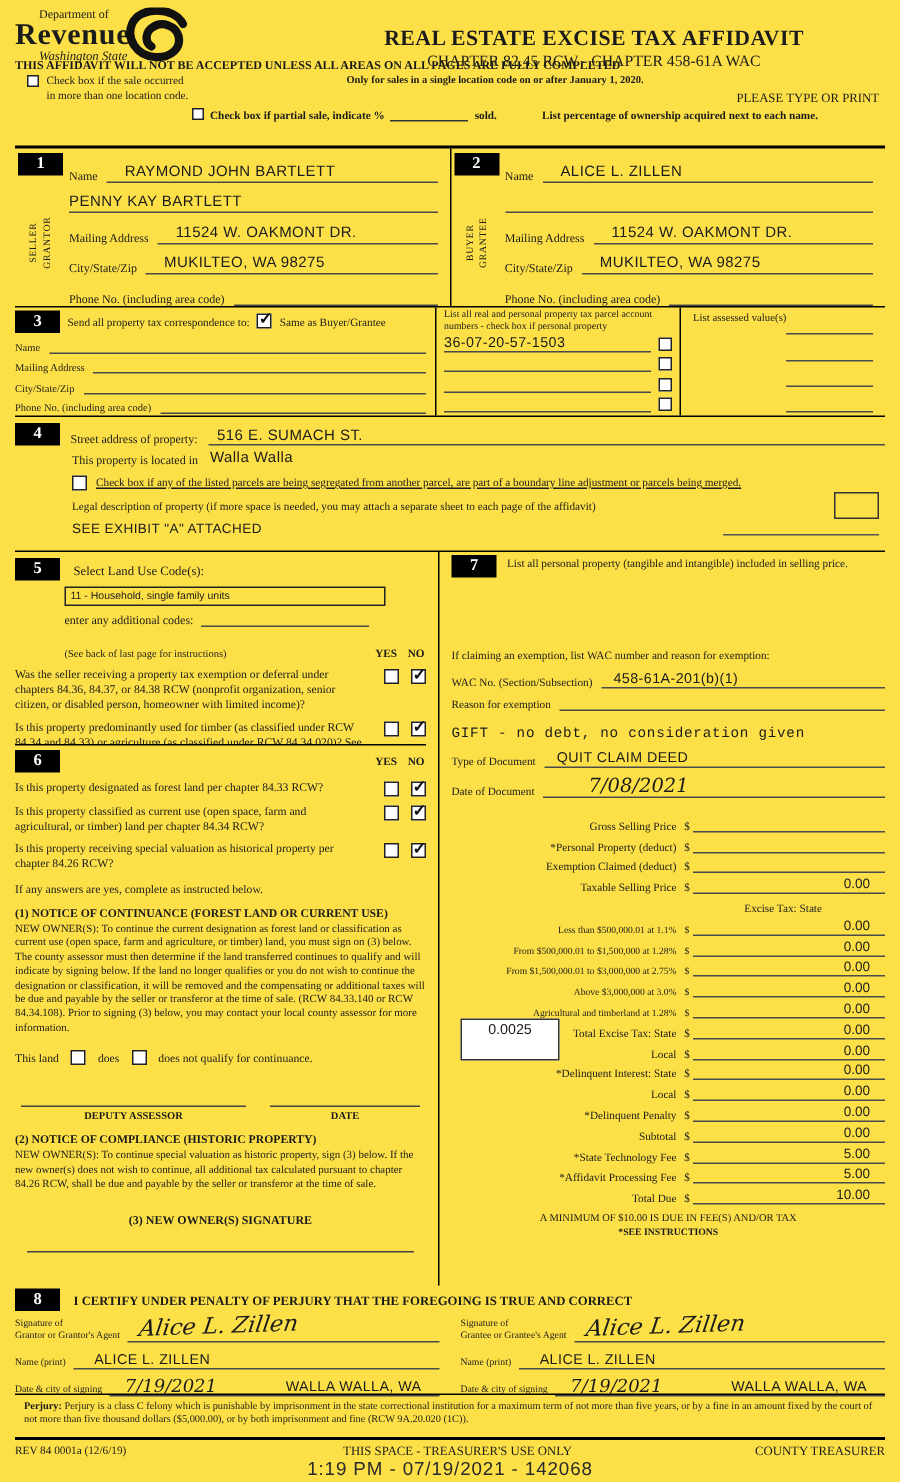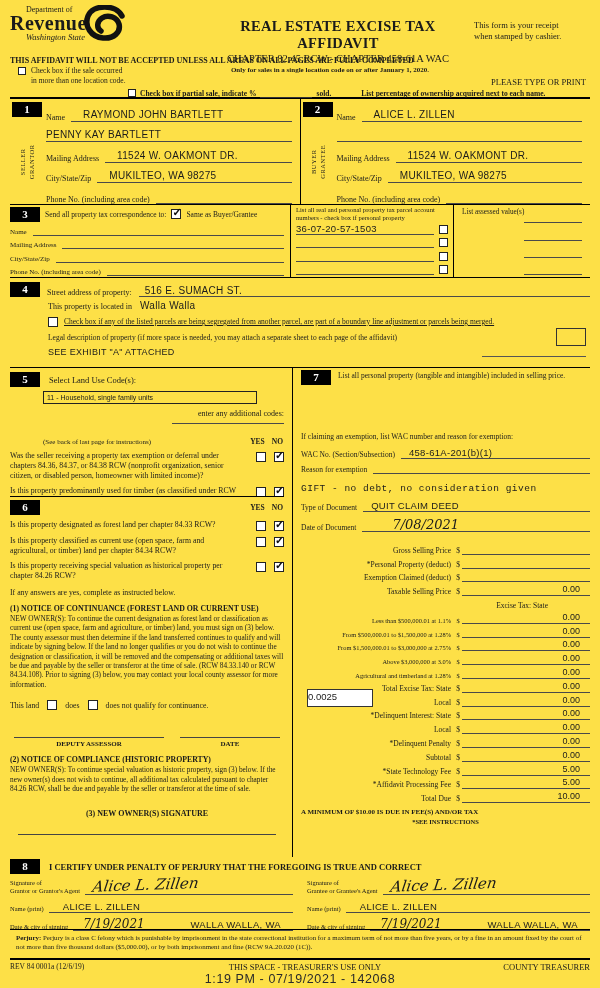--- a/index.html
+++ b/index.html
@@ -79,21 +79,21 @@
 
   
   .main-row { display:flex; height:489px; }
   .col-left { width:282px; padding-right:8px; }
   .col-right { flex:1; border-left:1.5px solid #000; padding:2px 0 0 8px; overflow:hidden; }
 
   .s5 { height:128px; padding-top:4px; overflow:hidden; }
   .s5-head { display:flex; gap:9px; align-items:center; }
   .s5-title { font-size:8.5px; }
   .luc-box { margin:4px 0 0 33px; width:214px; border:1.2px solid #222; font-family:"Liberation Sans", sans-serif; font-size:7px; padding:2px 3px; }
-  .s5-add { margin:5px 0 13px 33px; font-size:8px; display:flex; align-items:flex-end; gap:5px;flex-direction:column; }
+  .s5-add { margin:5px 0 13px 33px; font-size:8px; display:flex; align-items:flex-end; gap:5px; }
   .s5-add .ul { width:112px; }
   .s5-seeback { margin:4px 0 0 33px; font-size:7px; display:flex; align-items:flex-end; }
   .yesno { margin-left:auto; font-weight:bold; font-size:7.5px; display:flex; gap:7px; padding-right:1px; }
   .qrow { display:flex; margin-top:5px; gap:6px; }
   .qtext { flex:1; font-size:7.8px; line-height:1.27; }
   .cbpair { width:36px; display:flex; gap:8px; justify-content:flex-end; padding-top:1px; flex:none; }
 
   .s6 { border-top:1.5px solid #000; height:361px; padding-top:3px; overflow:hidden; }
   .s6-head { display:flex; align-items:center; }
   .s6-ifyes { font-size:7.8px; margin-top:7px; }
@@ -117,22 +117,22 @@
   .s7-line .typed { font-size:9.5px; line-height:11px; padding-left:8px; }
   .s7-gift { font-size:9.5px; margin-top:9px; letter-spacing:.5px; white-space:nowrap; }
   .s7-line .hand { font-size:13px; line-height:13px; padding-left:30px; }
   .fin-rows { margin-top:9px; }
   .fin-row { display:flex; align-items:flex-end; height:13.8px; font-size:7.5px; position:relative; }
   .fin-row.small { font-size:6.4px; }
   .fin-label { flex:1; text-align:right; padding-right:3px; white-space:nowrap; }
   .fin-row.header .fin-label { padding-right:42px; }
   .dollar { width:8px; text-align:center; flex:none; }
   .fin-value { width:128px; border-bottom:1px solid #4a4a4a; text-align:right; font-family:"Liberation Sans", sans-serif; font-size:9px; padding-right:10px; line-height:11px; flex:none; }
-  .rate-box { position:absolute; left:6px; bottom:0; width:66px; height:18px; border:1.3px solid #333; font-family:"Liberation Sans", sans-serif; font-size:9.5px; text-align:left; line-height:13px; background:#fff; }
-  .s7-min { font-size:7px; font-weight:bold; margin-top:5px; }
+  .rate-box { position:absolute; left:6px; bottom:0; width:66px; height:28px; border:1.3px solid #333; font-family:"Liberation Sans", sans-serif; font-size:9.5px; text-align:center; line-height:13px; background:#fff; }
+  .s7-min { font-size:7px; font-weight:normal; text-align:center; margin-top:5px; }
   .s7-seeins { font-size:6.5px; font-weight:bold; text-align:center; margin-top:2px; }
 
   
   .s8 { height:73px; border-bottom:1px solid #000; padding-top:2px; }
   .s8-head { display:flex; gap:9px; align-items:center; font-size:8.5px; }
   .s8-cols { display:flex; gap:14px; }
   .s8-col { flex:1; }
   .s8-sigrow { display:flex; align-items:flex-end; height:21px; }
   .s8-lbl { font-size:6.5px; line-height:1.2; white-space:nowrap; padding-right:5px; }
   .sigwrap { overflow:visible; }
@@ -165,24 +165,20 @@
           <div class="logo-state">Washington State</div>
         </div>
         <svg class="logo-mark" width="42" height="38" viewBox="0 0 42 38">
           <path d="M39 11 C33 -1 10 -1 5 11 C1 21 8 32 20 33 C31 34 38 27 36 19 C34 12 25 9 19 13 C14 16 13 23 18 26" fill="none" stroke="#111" stroke-width="5.5" stroke-linecap="round"></path>
         </svg>
       </div>
       <div class="title-block">
         <div class="form-title">REAL ESTATE EXCISE TAX AFFIDAVIT</div>
         <div class="form-subtitle">CHAPTER 82.45 RCW - CHAPTER 458-61A WAC</div>
       </div>
-      <div class="receipt-note">
-        <div>This form is your receipt</div>
-        <div>when stamped by cashier.</div>
-      </div>
     </div>
     <div class="notice-line">THIS AFFIDAVIT WILL NOT BE ACCEPTED UNLESS ALL AREAS ON ALL PAGES ARE FULLY COMPLETED</div>
     <div class="mid-row">
       <div class="multi-loc">
         <span class="cb"></span>
         <span><span>Check box if the sale occurred</span><br><span>in more than one location code.</span></span>
       </div>
       <div class="single-loc">Only for sales in a single location code on or after January 1, 2020.</div>
       <div class="please-type">PLEASE TYPE OR PRINT</div>
     </div>

